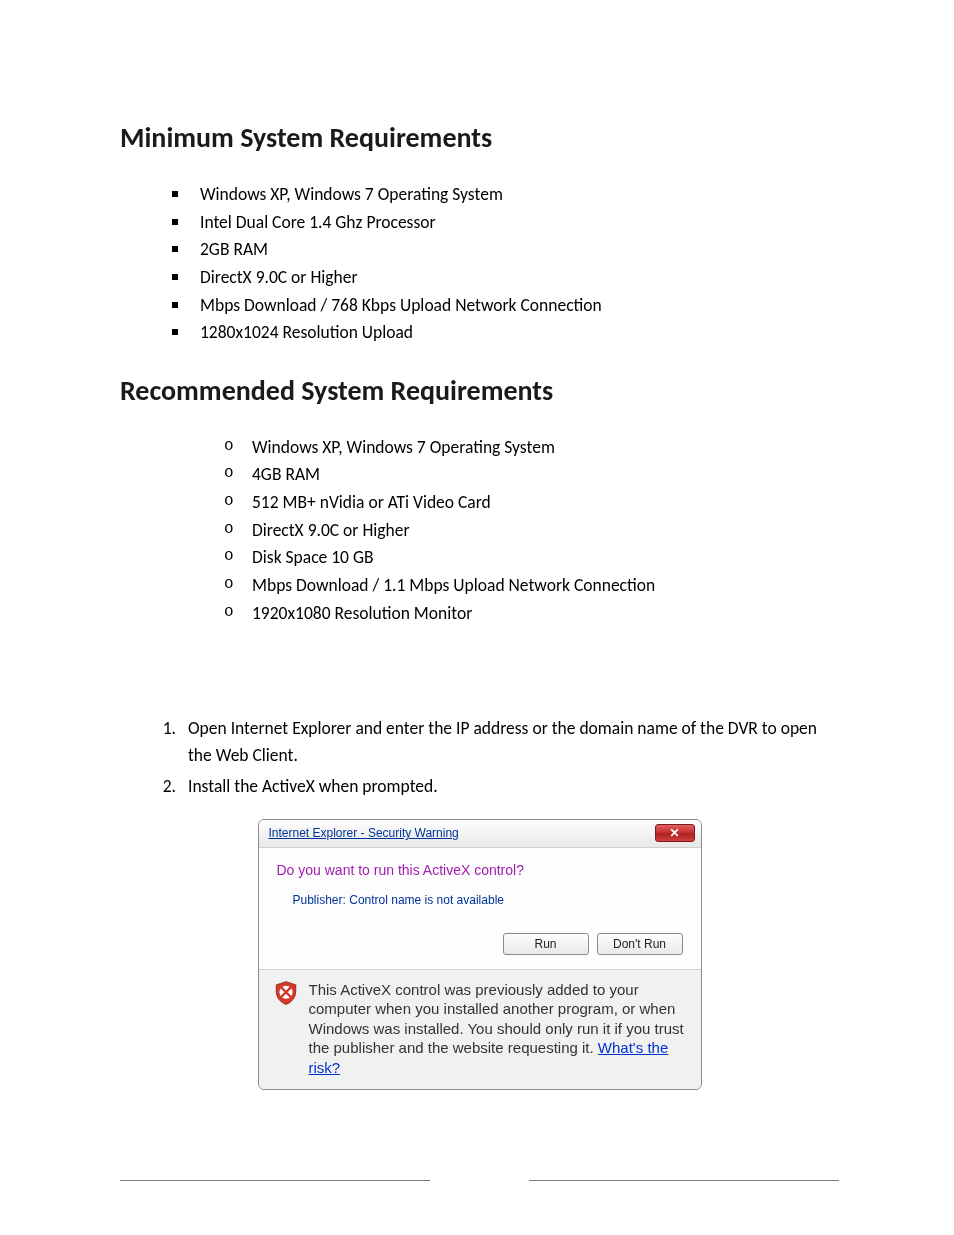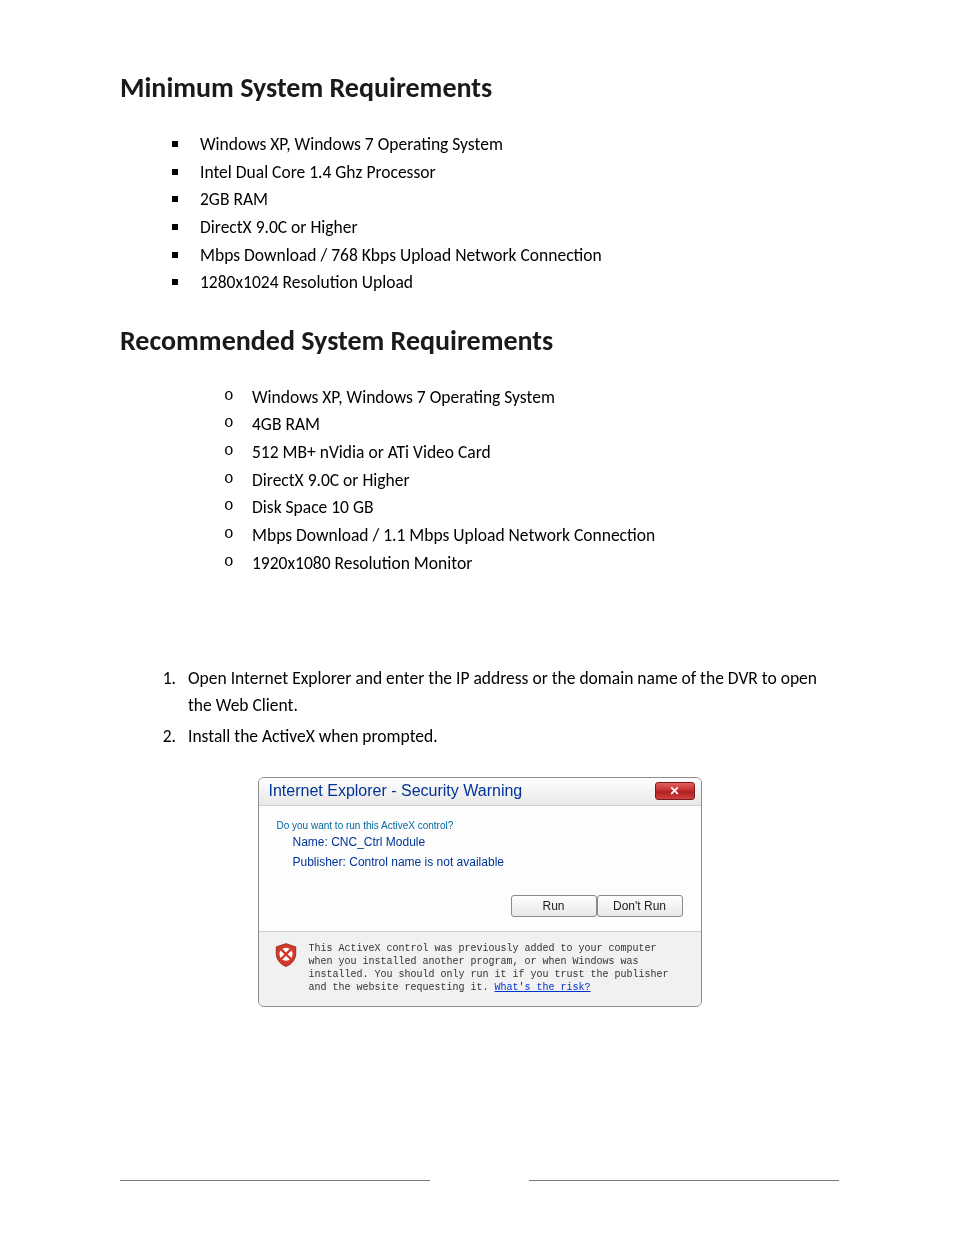--- a/index.html
+++ b/index.html
@@ -5,21 +5,21 @@
     * { box-sizing: border-box; margin: 0; padding: 0; }
     body {
       width: 954px;
       height: 1235px;
       background: #ffffff;
       font-family: Calibri, "Segoe UI", Arial, sans-serif;
       color: #000000;
       position: relative;
     }
     .page {
-      padding: 70px 115px 0 120px;
+      padding: 120px 115px 0 120px;
     }
     h1 {
       font-size: 28px;
       font-weight: bold;
       color: #1a1a1a;
       margin-bottom: 28px;
     }
     ul.square {
       list-style: none;
       margin-left: 60px;
@@ -57,21 +57,21 @@
       content: "o";
       position: absolute;
       left: -8px;
       top: 0;
       font-size: 16px;
       font-family: "Courier New", monospace;
     }
     ol.steps {
       list-style: decimal;
       margin-left: 60px;
-      margin-bottom: 26px;
+      margin-bottom: 18px;
     }
     ol.steps li {
       font-size: 17.5px;
       line-height: 1.55;
       margin-bottom: 4px;
       padding-left: 8px;
     }
 
     
     .dialog {
@@ -87,56 +87,58 @@
     .dialog-header {
       display: flex;
       align-items: center;
       justify-content: space-between;
       background: linear-gradient(#fefefe, #e8e8e8);
       border-bottom: 1px solid #cfcfcf;
       padding: 4px 6px 4px 10px;
       height: 28px;
     }
     .dialog-title {
-      font-size: 16px;
+      font-size: 12px;
       color: #003399;
+      text-decoration: underline;
     }
     .close-btn {
       width: 40px;
       height: 18px;
       background: linear-gradient(#e06060, #c83030 45%, #b02020 55%, #d24040);
       border: 1px solid #7a1a1a;
       border-radius: 3px;
       display: flex;
       align-items: center;
       justify-content: center;
       color: #fff;
       font-size: 12px;
       font-weight: bold;
       cursor: default;
     }
     .dialog-body {
       padding: 14px 18px 8px 18px;
       background: #fdfdfd;
     }
     .dialog-q {
-      font-size: 10px;
-      color: #0369a1;
-      margin-bottom: 4px;
+      font-size: 14px;
+      color: #a21caf;
+      margin-bottom: 15px;
     }
     .dialog-row {
       font-size: 12px;
       color: #003399;
       margin-left: 16px;
       margin-bottom: 6px;
     }
     .dialog-row .label { display: inline-block; }
     .dialog-buttons {
       display: flex;
       justify-content: flex-end;
+      gap: 8px;
       padding: 12px 18px 14px 18px;
       background: #fdfdfd;
     }
     .win-btn {
       width: 86px;
       height: 22px;
       font-size: 12px;
       background: linear-gradient(#fefefe, #e8e8e8);
       border: 1px solid #8a8a8a;
       border-radius: 3px;
@@ -156,24 +158,23 @@
     }
     .shield-icon {
       flex: 0 0 26px;
       height: 26px;
       display: flex;
       align-items: center;
       justify-content: center;
     }
     .shield-icon svg { width: 26px; height: 26px; }
     .footer-text {
-      font-size: 10px;
+      font-size: 15px;
       line-height: 1.3;
       color: #333;
-      font-family: Liberation Mono, monospace;
     }
     .footer-link {
       color: #0033cc;
       text-decoration: underline;
       cursor: default;
     }
 
     .page-footer-lines {
       position: absolute;
       bottom: 54px;
@@ -222,24 +223,20 @@
   <div class="dialog">
     <div class="dialog-header">
       <span class="dialog-title">Internet Explorer - Security Warning</span>
       <div class="close-btn">
         <span>✕</span>
       </div>
     </div>
     <div class="dialog-body">
       <div class="dialog-q">Do you want to run this ActiveX control?</div>
       <div class="dialog-row">
-        <span class="label">Name:</span>
-        <span>CNC_Ctrl Module</span>
-      </div>
-      <div class="dialog-row">
         <span class="label">Publisher:</span>
         <span>Control name is not available</span>
       </div>
     </div>
     <div class="dialog-buttons">
       <div class="win-btn">Run</div>
       <div class="win-btn">Don't Run</div>
     </div>
     <div class="dialog-footer">
       <div class="shield-icon">

